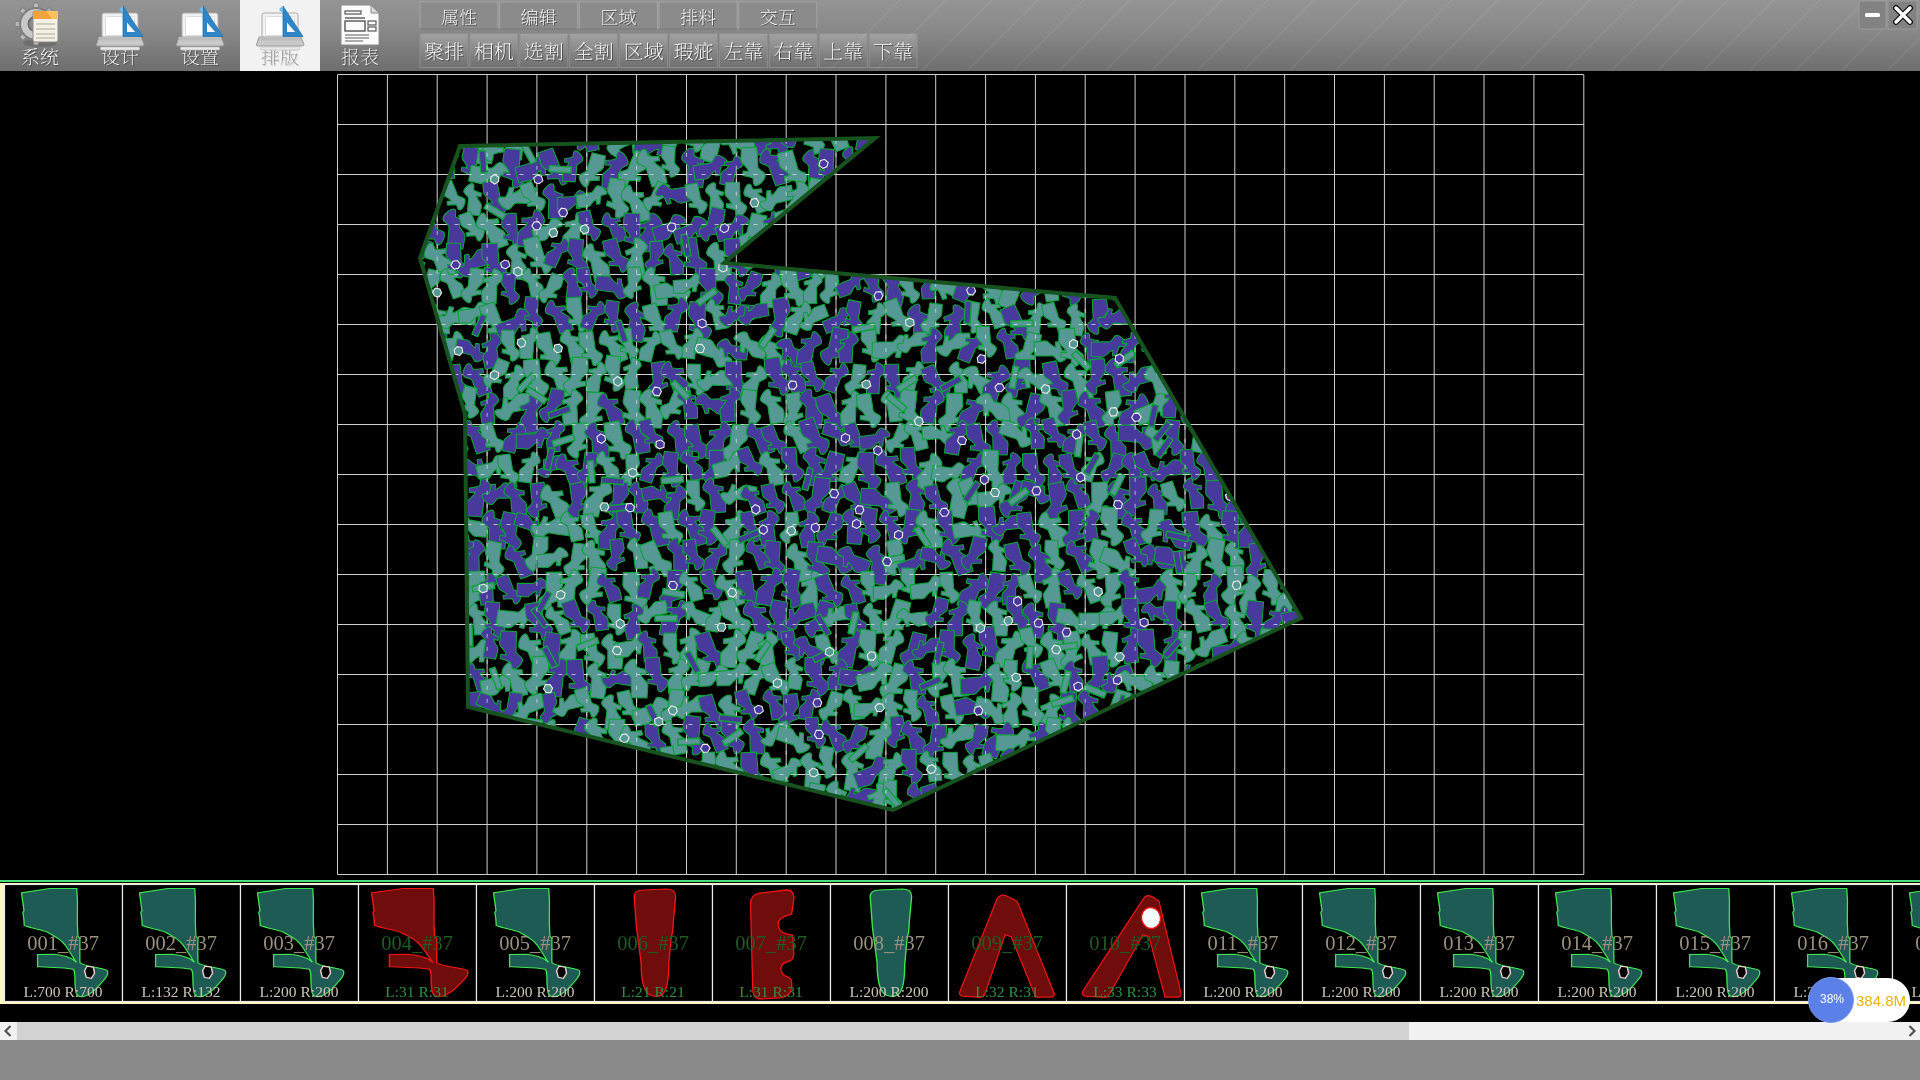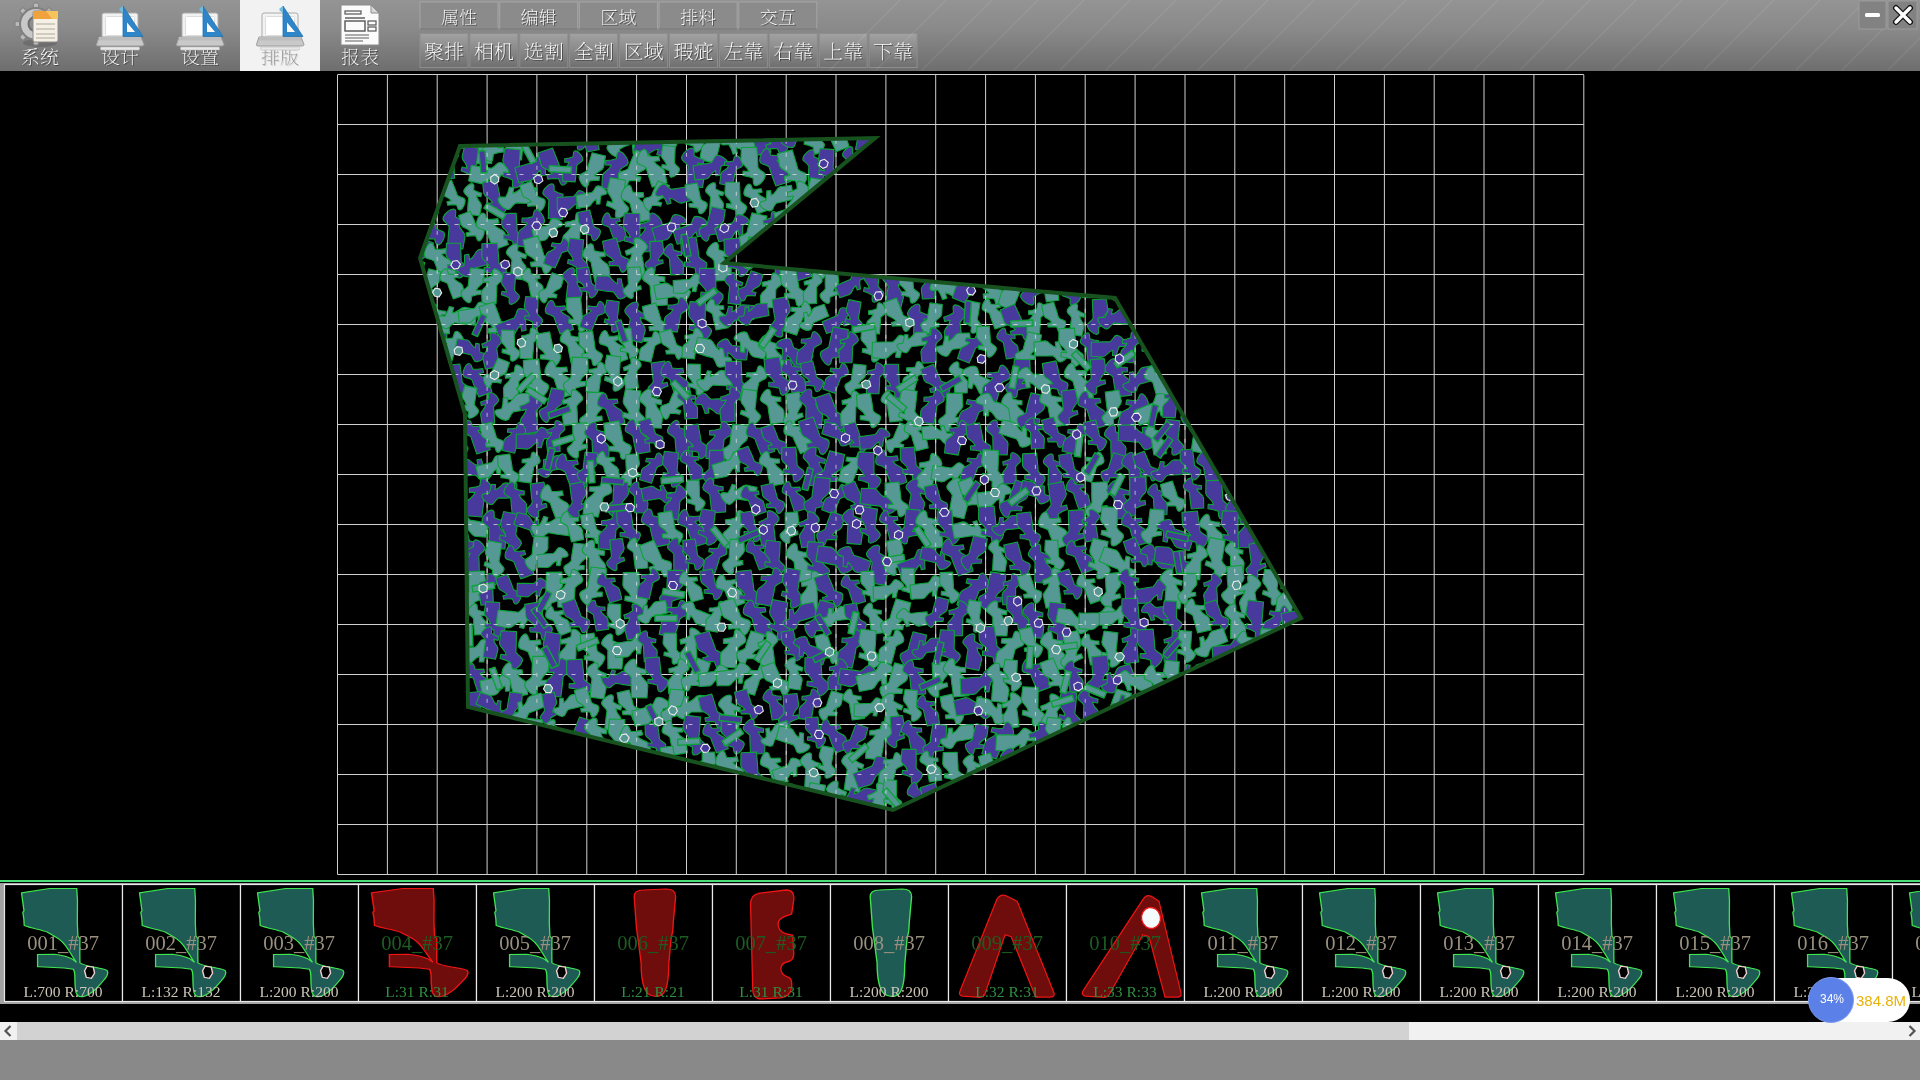--- a/index.html
+++ b/index.html
@@ -1300,21 +1300,21 @@
         <line x1="1958" y1="0" x2="1888" y2="70"></line>
       </g>
       <rect x="1859" y="1" width="27" height="28" fill="#828282" stroke="#9B9B9B"></rect>
       <rect x="1888" y="1" width="29" height="28" fill="#828282" stroke="#9B9B9B"></rect>
       <rect x="1865" y="13" width="15" height="4" rx="1.5" fill="#FFFFFF"></rect>
       <path d="M1896 8 L1910 22 M1910 8 L1896 22" stroke="#141414" stroke-width="6" stroke-linecap="round"></path>
       <path d="M1896 8 L1910 22 M1910 8 L1896 22" stroke="#FFF" stroke-width="3.4" stroke-linecap="round"></path>
     </svg>
   </div>
 <div style="position:absolute;left:0;top:879.8px;width:1920px;height:2.6px;background:#49DE78"></div>
-<div style="position:absolute;left:0;top:883px;width:1920px;height:121px;background:#a3a3a3;overflow:hidden"><svg width="1920" height="121">
+<div style="position:absolute;left:0;top:883px;width:1920px;height:121px;background:#fef9c3;overflow:hidden"><svg width="1920" height="121">
       <rect x="4.5" y="1.5" width="118" height="117" fill="#000" stroke="#E9E9E9" stroke-width="1.2"></rect>
       <g transform="translate(5 2)">
         <path d="M14 7 L37.8 2.5 L60.8 2.5 L61.4 14.4 L61.3 37.7 L61.8 51 L63.5 53.2 L63.4 68.8 L63.5 78 C66 80 70 81 75 82.3 C80.5 83.6 85.5 84 86.7 86 C88 88.5 86 92.5 83.5 96 C80.8 99.8 79 102 77.1 104.5 C74.5 107.5 69.5 111.5 65.8 112.4 C62.5 113 61 111 60.2 108 C59.5 104.5 59.2 95 59.2 91 C59.2 88 58.6 86 58 84.6 L50.1 83.2 L28.9 82 L27.6 82 L27.6 69.5 L41.8 69.3 C48 70.2 53 71.8 56.5 73.8 L60.6 77.4 C58.5 74.5 56.5 69.5 51.4 60.7 C48 55 44.1 52.4 35.8 46.8 C30 44 22.9 43.3 16.3 40.2 L16 34 L15.1 26.5 L16.1 25.2 Z" fill="#1F5B55" stroke="#3FE54F" stroke-width="1.1" transform="translate(0 1) scale(1.18 0.985)"></path>
         <path d="M69.5 81.5 L74.8 82.3 L75.9 88.5 L73.2 93.8 L68.9 92.7 L67.4 86 Z" fill="#000" stroke="#F2CFCF" stroke-width="1.2" transform="translate(0 1) scale(1.18 0.985)"></path>
       </g>
       <text x="63" y="67" font-family="Liberation Serif" font-size="20.5" fill="#99907F" text-anchor="middle">001_#37</text>
       <text x="63" y="114" font-family="Liberation Serif" font-size="15.5" fill="#CCC5B8" text-anchor="middle">L:700 R:700</text>
       <rect x="122.5" y="1.5" width="118" height="117" fill="#000" stroke="#E9E9E9" stroke-width="1.2"></rect>
       <g transform="translate(123 2)">
         <path d="M14 7 L37.8 2.5 L60.8 2.5 L61.4 14.4 L61.3 37.7 L61.8 51 L63.5 53.2 L63.4 68.8 L63.5 78 C66 80 70 81 75 82.3 C80.5 83.6 85.5 84 86.7 86 C88 88.5 86 92.5 83.5 96 C80.8 99.8 79 102 77.1 104.5 C74.5 107.5 69.5 111.5 65.8 112.4 C62.5 113 61 111 60.2 108 C59.5 104.5 59.2 95 59.2 91 C59.2 88 58.6 86 58 84.6 L50.1 83.2 L28.9 82 L27.6 82 L27.6 69.5 L41.8 69.3 C48 70.2 53 71.8 56.5 73.8 L60.6 77.4 C58.5 74.5 56.5 69.5 51.4 60.7 C48 55 44.1 52.4 35.8 46.8 C30 44 22.9 43.3 16.3 40.2 L16 34 L15.1 26.5 L16.1 25.2 Z" fill="#1F5B55" stroke="#3FE54F" stroke-width="1.1" transform="translate(0 1) scale(1.18 0.985)"></path>
@@ -1425,13 +1425,13 @@
     </svg></div>
 <div style="position:absolute;left:0;top:1022px;width:1920px;height:18px;background:#F1F1F1"></div>
 <div style="position:absolute;left:17px;top:1022px;width:1392px;height:18px;background:#D2D2D2"></div>
 <svg width="1920" height="18" style="position:absolute;left:0;top:1022px">
     <path d="M10.5 4 L5.5 9 L10.5 14" stroke="#555" stroke-width="2.2" fill="none"></path>
     <path d="M1909.5 4 L1914.5 9 L1909.5 14" stroke="#555" stroke-width="2.2" fill="none"></path>
   </svg>
 <div style="position:absolute;left:0;top:1040px;width:1920px;height:40px;background:#898989"></div>
 <div style="position:absolute;left:1813px;top:978px;width:97px;height:44px;background:#FFFFFF;border-radius:22px"></div>
 <div style="position:absolute;left:1808px;top:977px;width:46px;height:46px;background:#5B80E8;border-radius:23px;border:1px solid #7D9BF0"></div>
-<div style="position:absolute;left:1808px;top:992px;width:48px;text-align:center;font-family:'Liberation Sans',sans-serif;font-size:12px;color:#FFF">34%</div>
+<div style="position:absolute;left:1808px;top:992px;width:48px;text-align:center;font-family:'Liberation Sans',sans-serif;font-size:12px;color:#FFF">38%</div>
 <div style="position:absolute;left:1856px;top:992px;width:52px;font-family:'Liberation Sans',sans-serif;font-size:15px;color:#eab308">384.8M</div>
 </body></html>

